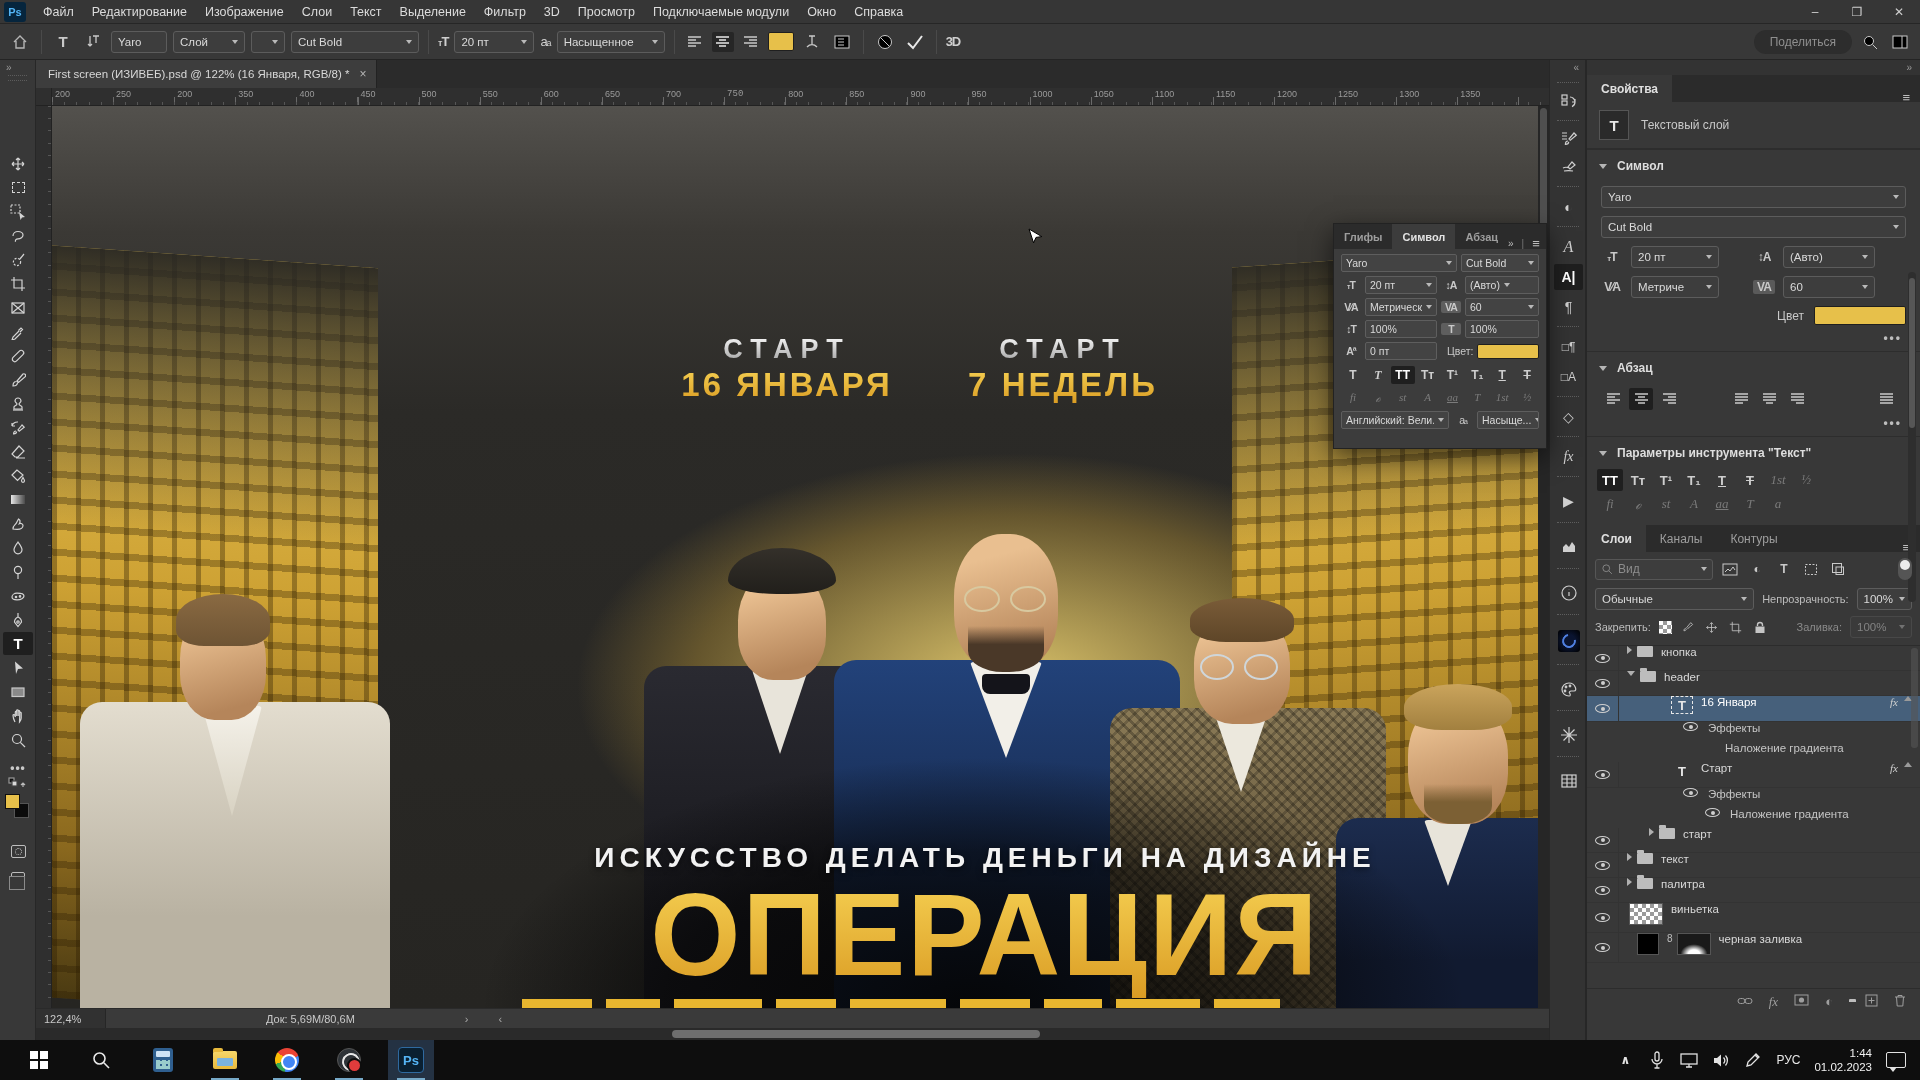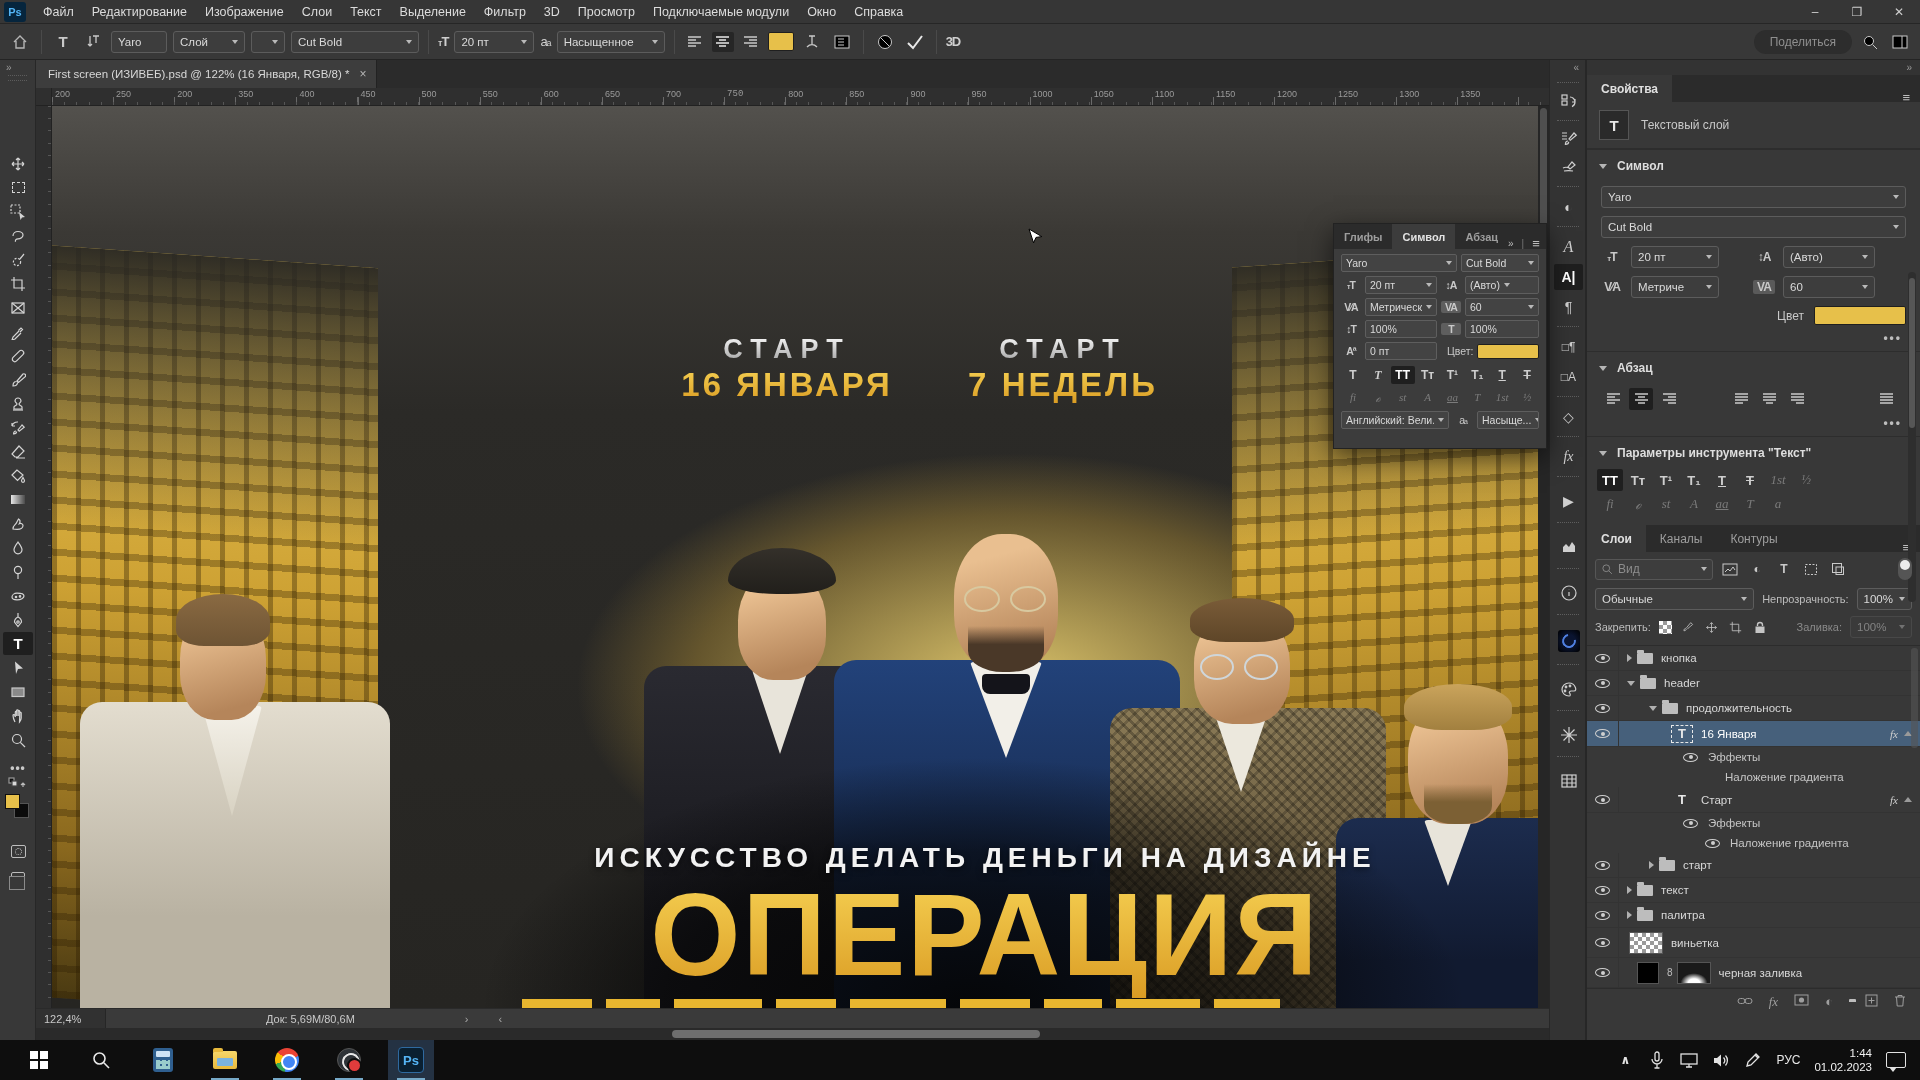--- a/index.html
+++ b/index.html
@@ -133,21 +133,21 @@
   .lfilterrow{display:flex;align-items:center;gap:7px;padding:6px 8px}
   .searchbox{width:118px;height:21px;background:#3d3d3d;border:1px solid #565656;border-radius:3px;display:flex;align-items:center;gap:5px;padding:0 5px;color:#8d8d8d}
   .fico{width:20px;height:18px;display:flex;align-items:center;justify-content:center;color:#c9c9c9;font-size:12px;font-weight:bold}
   .pill{margin-left:auto;width:14px;height:22px;border-radius:7px;background:#555;position:relative}
   .pill:after{content:"";position:absolute;left:2px;top:2px;width:10px;height:10px;border-radius:50%;background:#ececec}
   .blendrow{display:flex;align-items:center;gap:8px;padding:2px 8px 6px}
   .lockrow{display:flex;align-items:center;gap:8px;padding:0 8px 7px;border-bottom:1px solid #2c2c2c;color:#bdbdbd}
   .lockico{width:16px;height:16px;display:flex;align-items:center;justify-content:center;color:#c5c5c5}
   .dimfld{opacity:.45}
   .layers{position:relative;height:342px;overflow:hidden}
-  .lrow{display:flex;align-items:center;height:25px;border-bottom:1px solid #333;position:relative}
+  .lrow{display:flex;align-items:flex-start;height:25px;border-bottom:1px solid #333;position:relative}
   .lrow.txt{height:26px}
   .lrow.fxrow{height:20px;border-bottom:none}
   .lrow.pix{height:30px}
   .lrow.selected{background:#46607b}
   .eyecell{width:32px;display:flex;align-items:center;justify-content:center;align-self:stretch;border-right:1px solid #333;flex:none}
   .eye{width:15px;height:9px;border:1px solid #cfcfcf;border-radius:50%;position:relative;display:inline-block}
   .eye:after{content:"";position:absolute;left:4.5px;top:1.5px;width:4px;height:4px;border-radius:50%;background:#cfcfcf}
   .caret{width:0;height:0;border-top:4px solid transparent;border-bottom:4px solid transparent;border-left:5px solid #b0b0b0;margin:0 5px;flex:none}
   .caret.open{border-left:4px solid transparent;border-right:4px solid transparent;border-top:5px solid #b0b0b0;border-bottom:none}
   .folder{width:16px;height:11px;background:#bdbdbd;border-radius:1px;position:relative;margin-right:8px;flex:none}
@@ -915,28 +915,20 @@
             <span class="folder"></span>
           <span class="lname">кнопка</span>
         </div>
         <div class="lrow">
           <span class="eyecell">
               <span class="eye"></span>
             </span>
           <span class="caret open" style="margin-left:8px"></span>
             <span class="folder"></span>
           <span class="lname">header</span>
-        </div>
-        <div class="lrow">
-          <span class="eyecell">
-              <span class="eye"></span>
-            </span>
-          <span class="caret open" style="margin-left:30px"></span>
-            <span class="folder"></span>
-          <span class="lname">продолжительность</span>
         </div>
         <div class="lrow txt selected">
           <span class="eyecell">
               <span class="eye"></span>
             </span>
           <span class="lT boxed" style="margin-left:52px">T</span>
           <span class="lname" style="color:#fff">16 Января</span>
           <span class="fxtag">fx</span>
             <span class="fxcaret"></span>
         </div>

